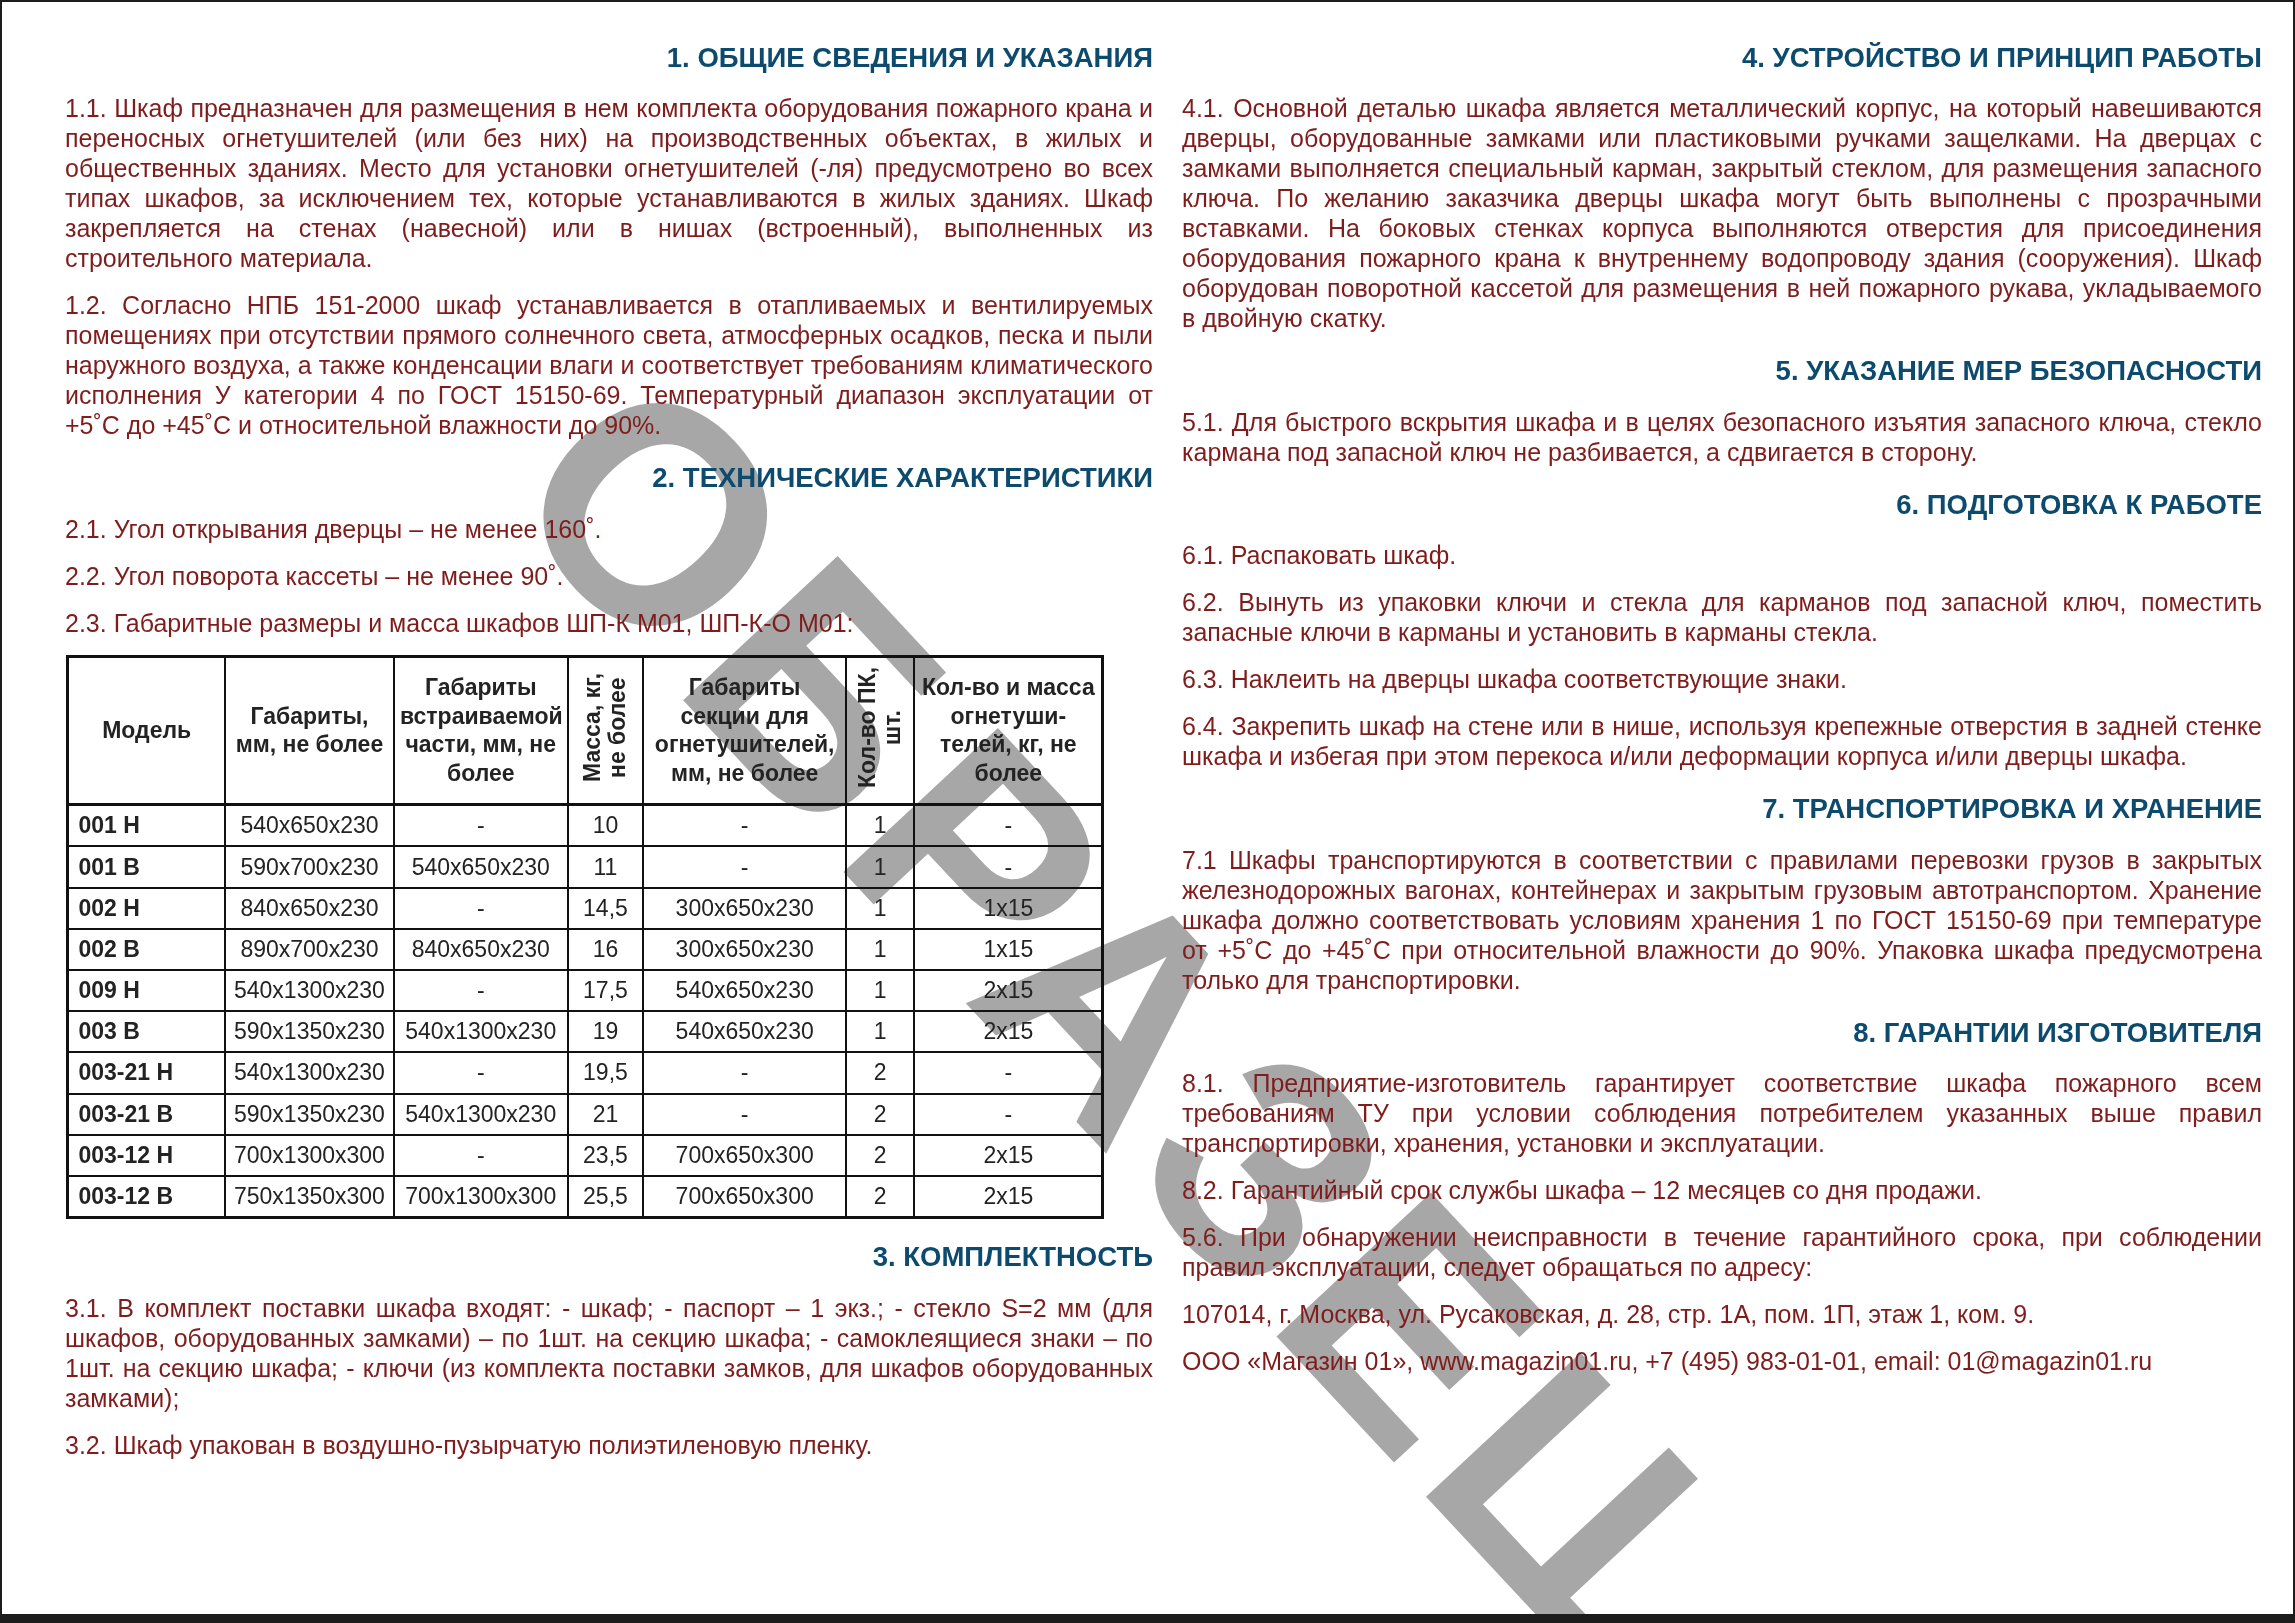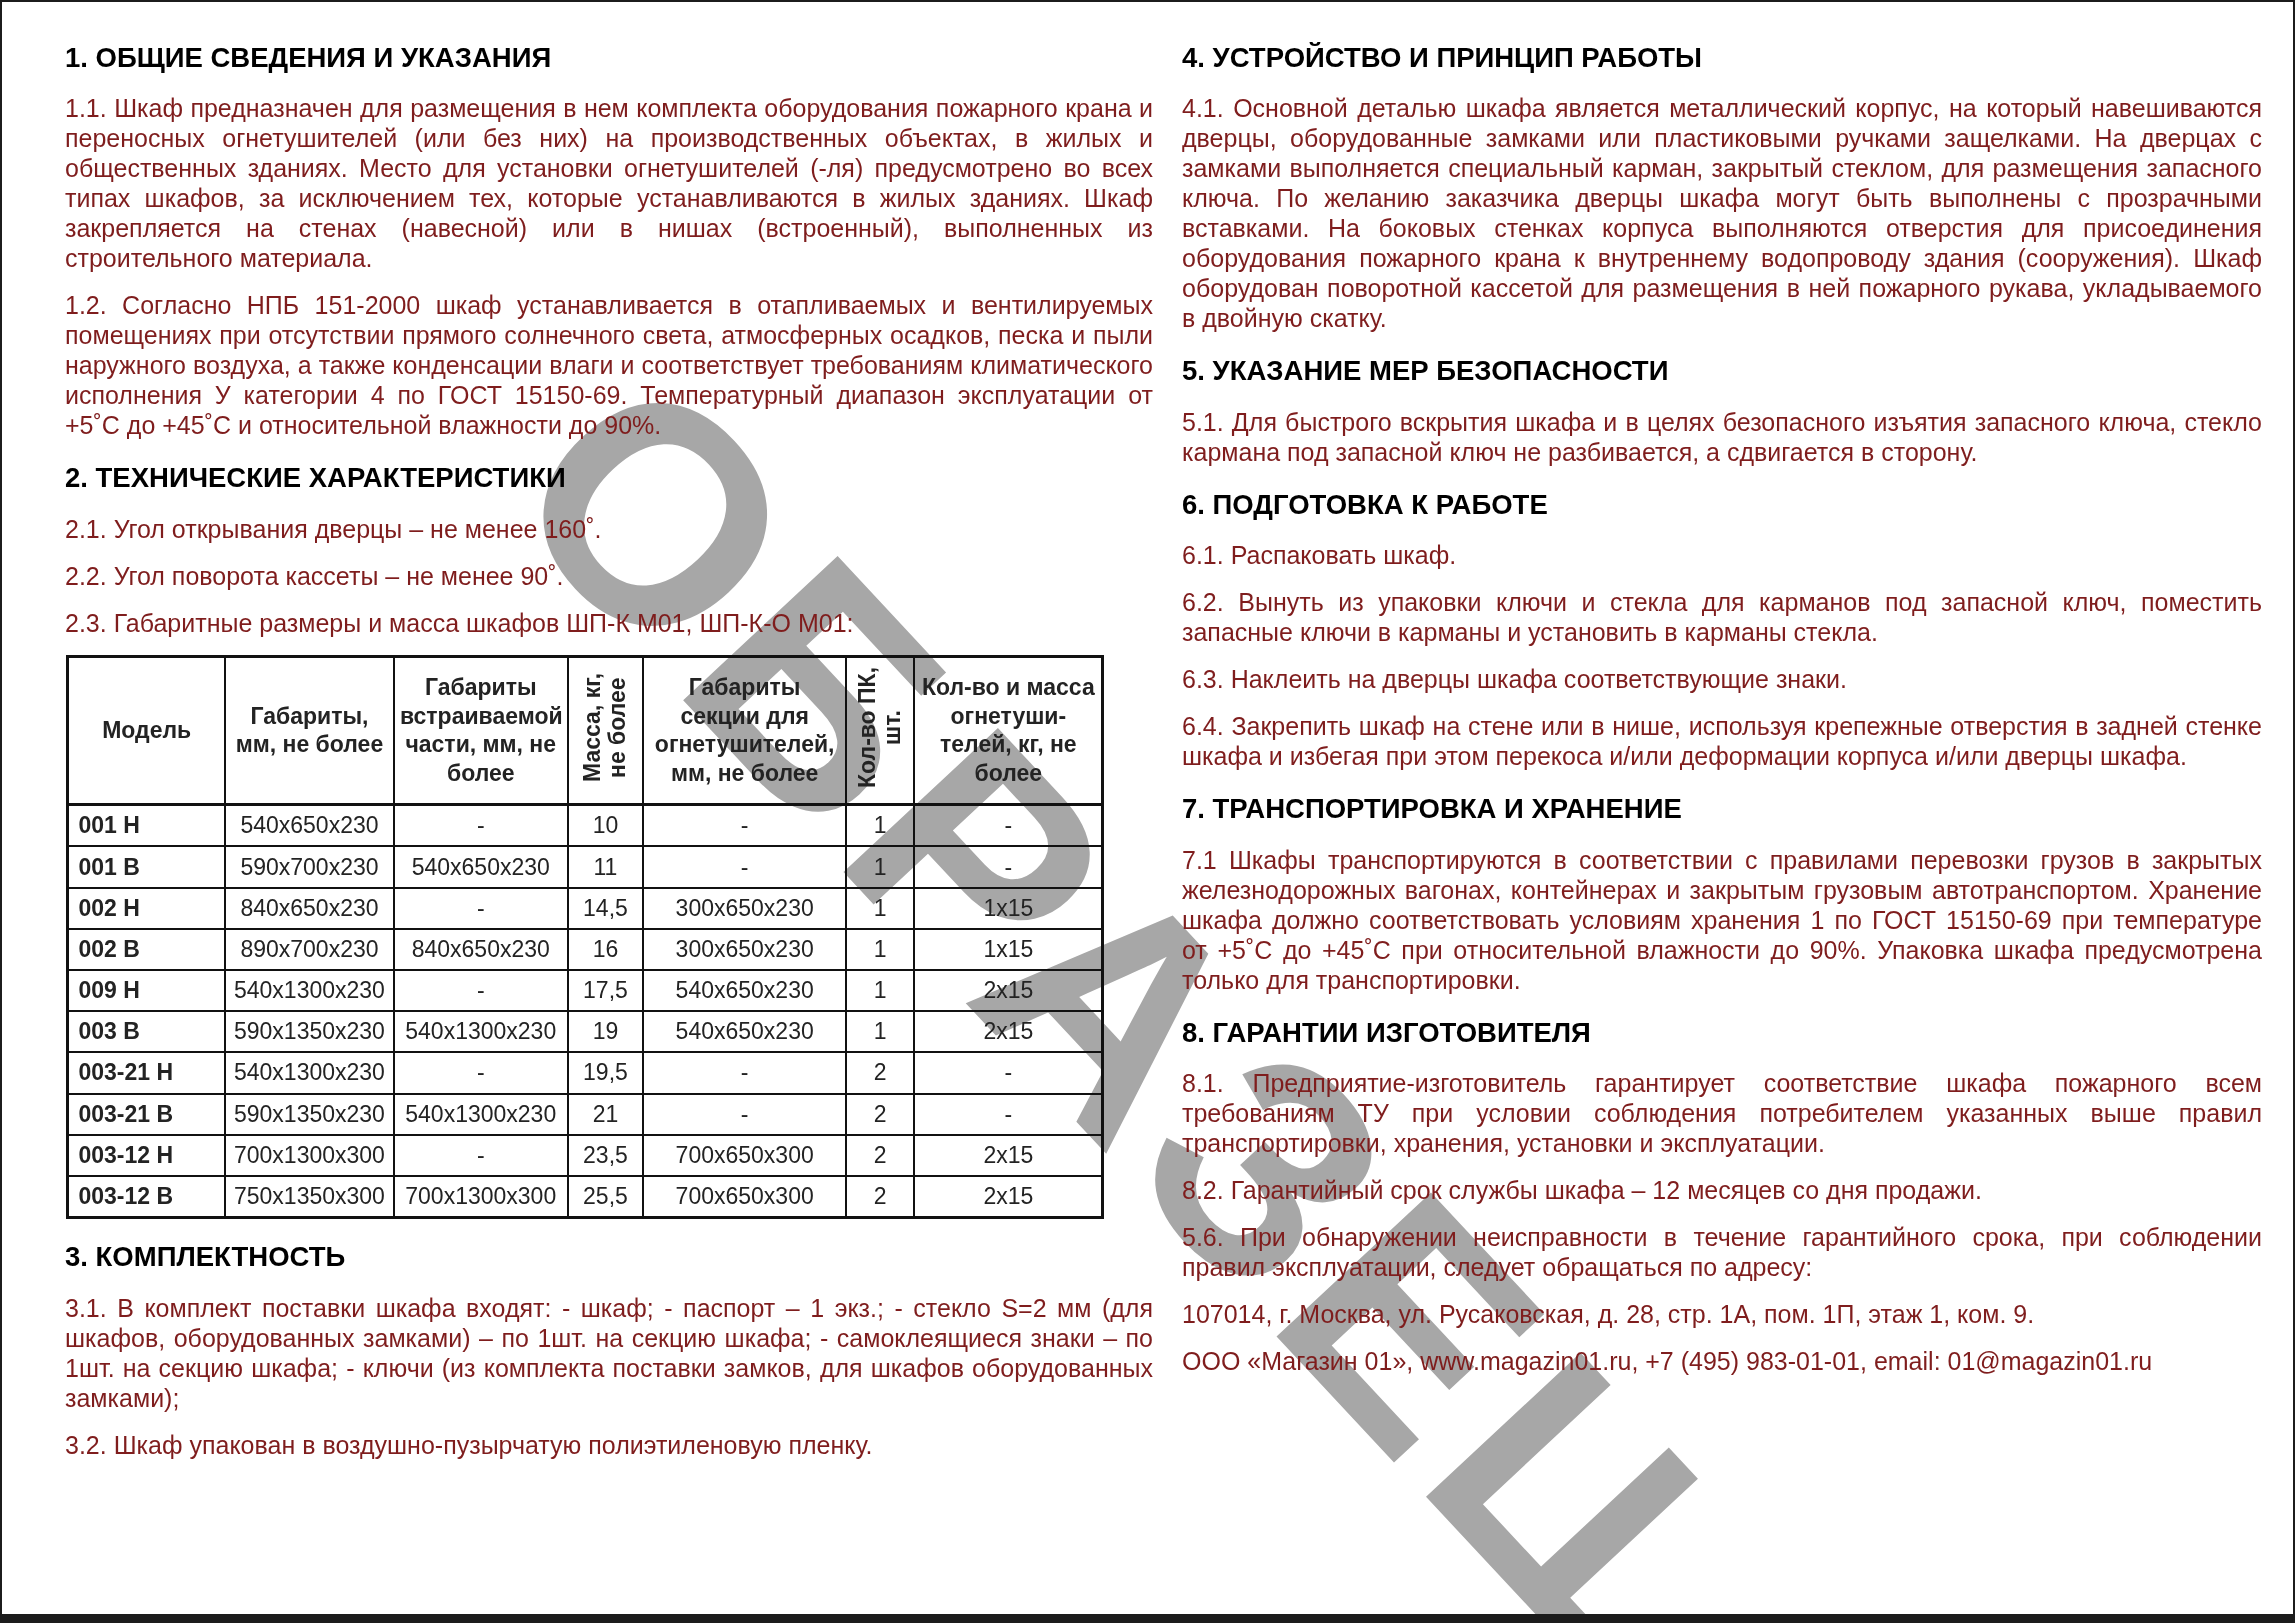--- a/index.html
+++ b/index.html
@@ -42,22 +42,22 @@
     position: absolute;
     top: 33px;
     z-index: 2;
   }
   .col-left  { left: 63px;  width: 1088px; }
   .col-right { left: 1180px; width: 1080px; }
 
   .sec-title {
     font-size: 27.5px;
     font-weight: 700;
-    text-align: left;
-    color: #000000;
+    text-align: right;
+    color: #0c4a6e;
     margin: 22px 0 19.6px 0;
   }
   .sec-title.first { margin-top: 6.5px; }
 
   .para {
     font-size: 25px;
     line-height: 30px;
     text-align: justify;
     margin: 0 0 17px 0;
     color: #7f1d1d;

